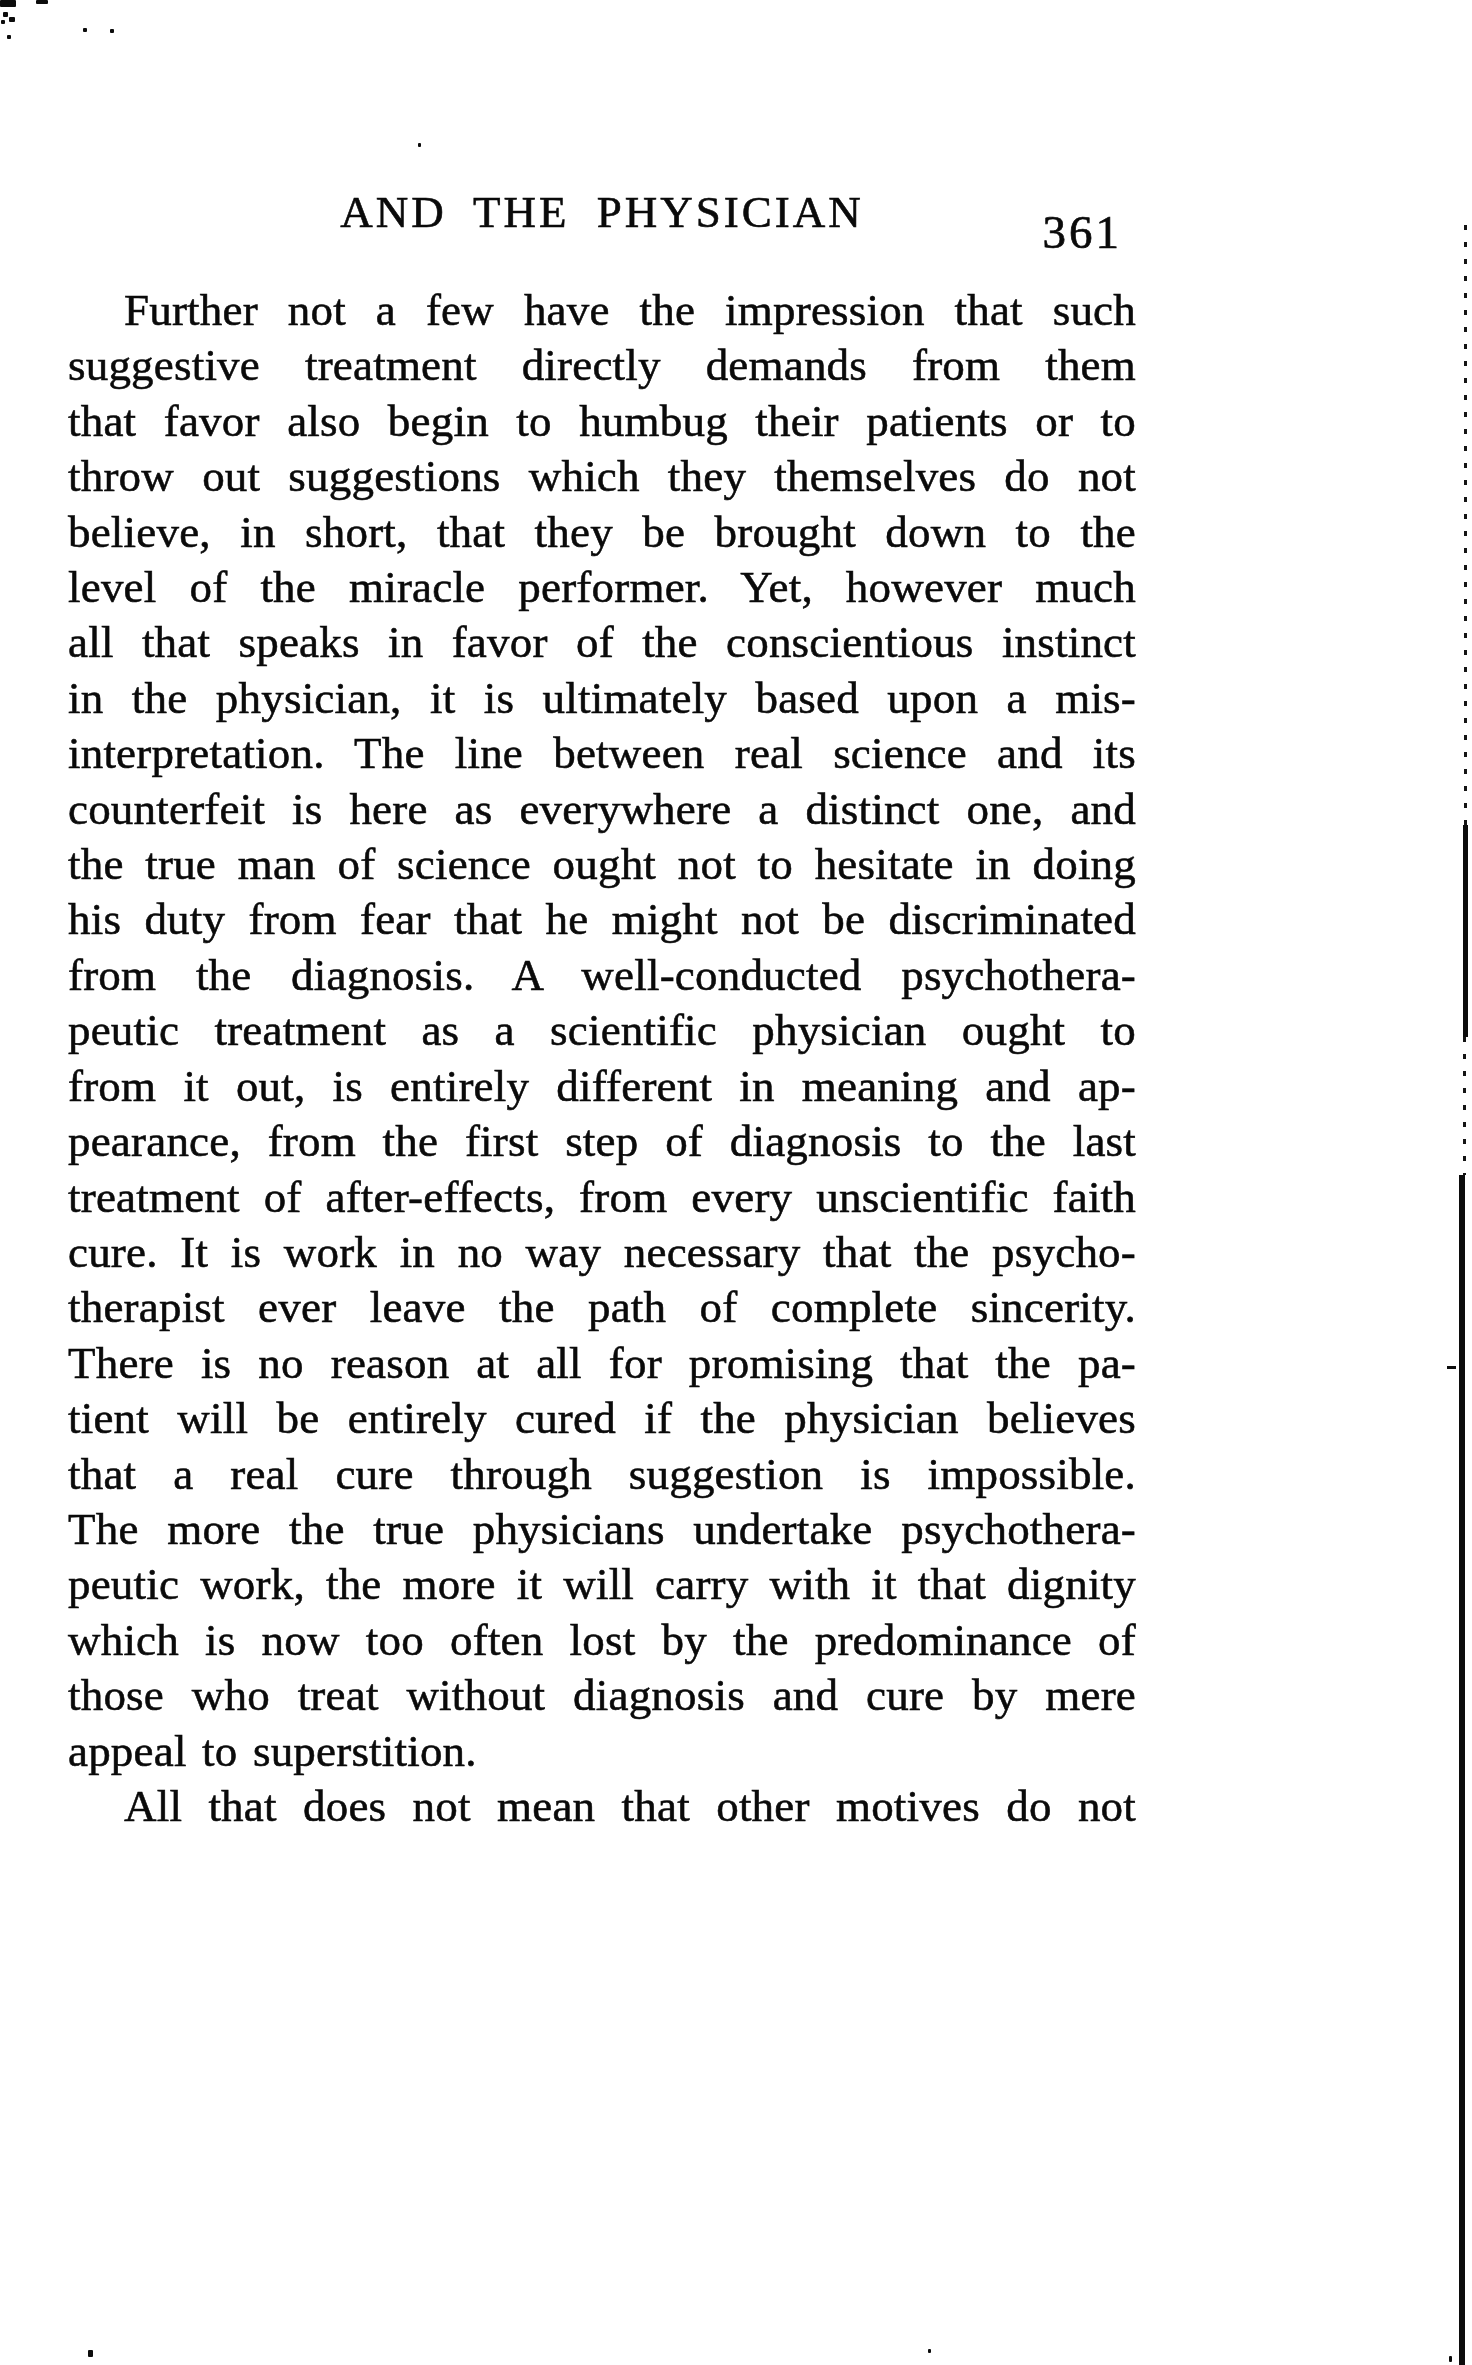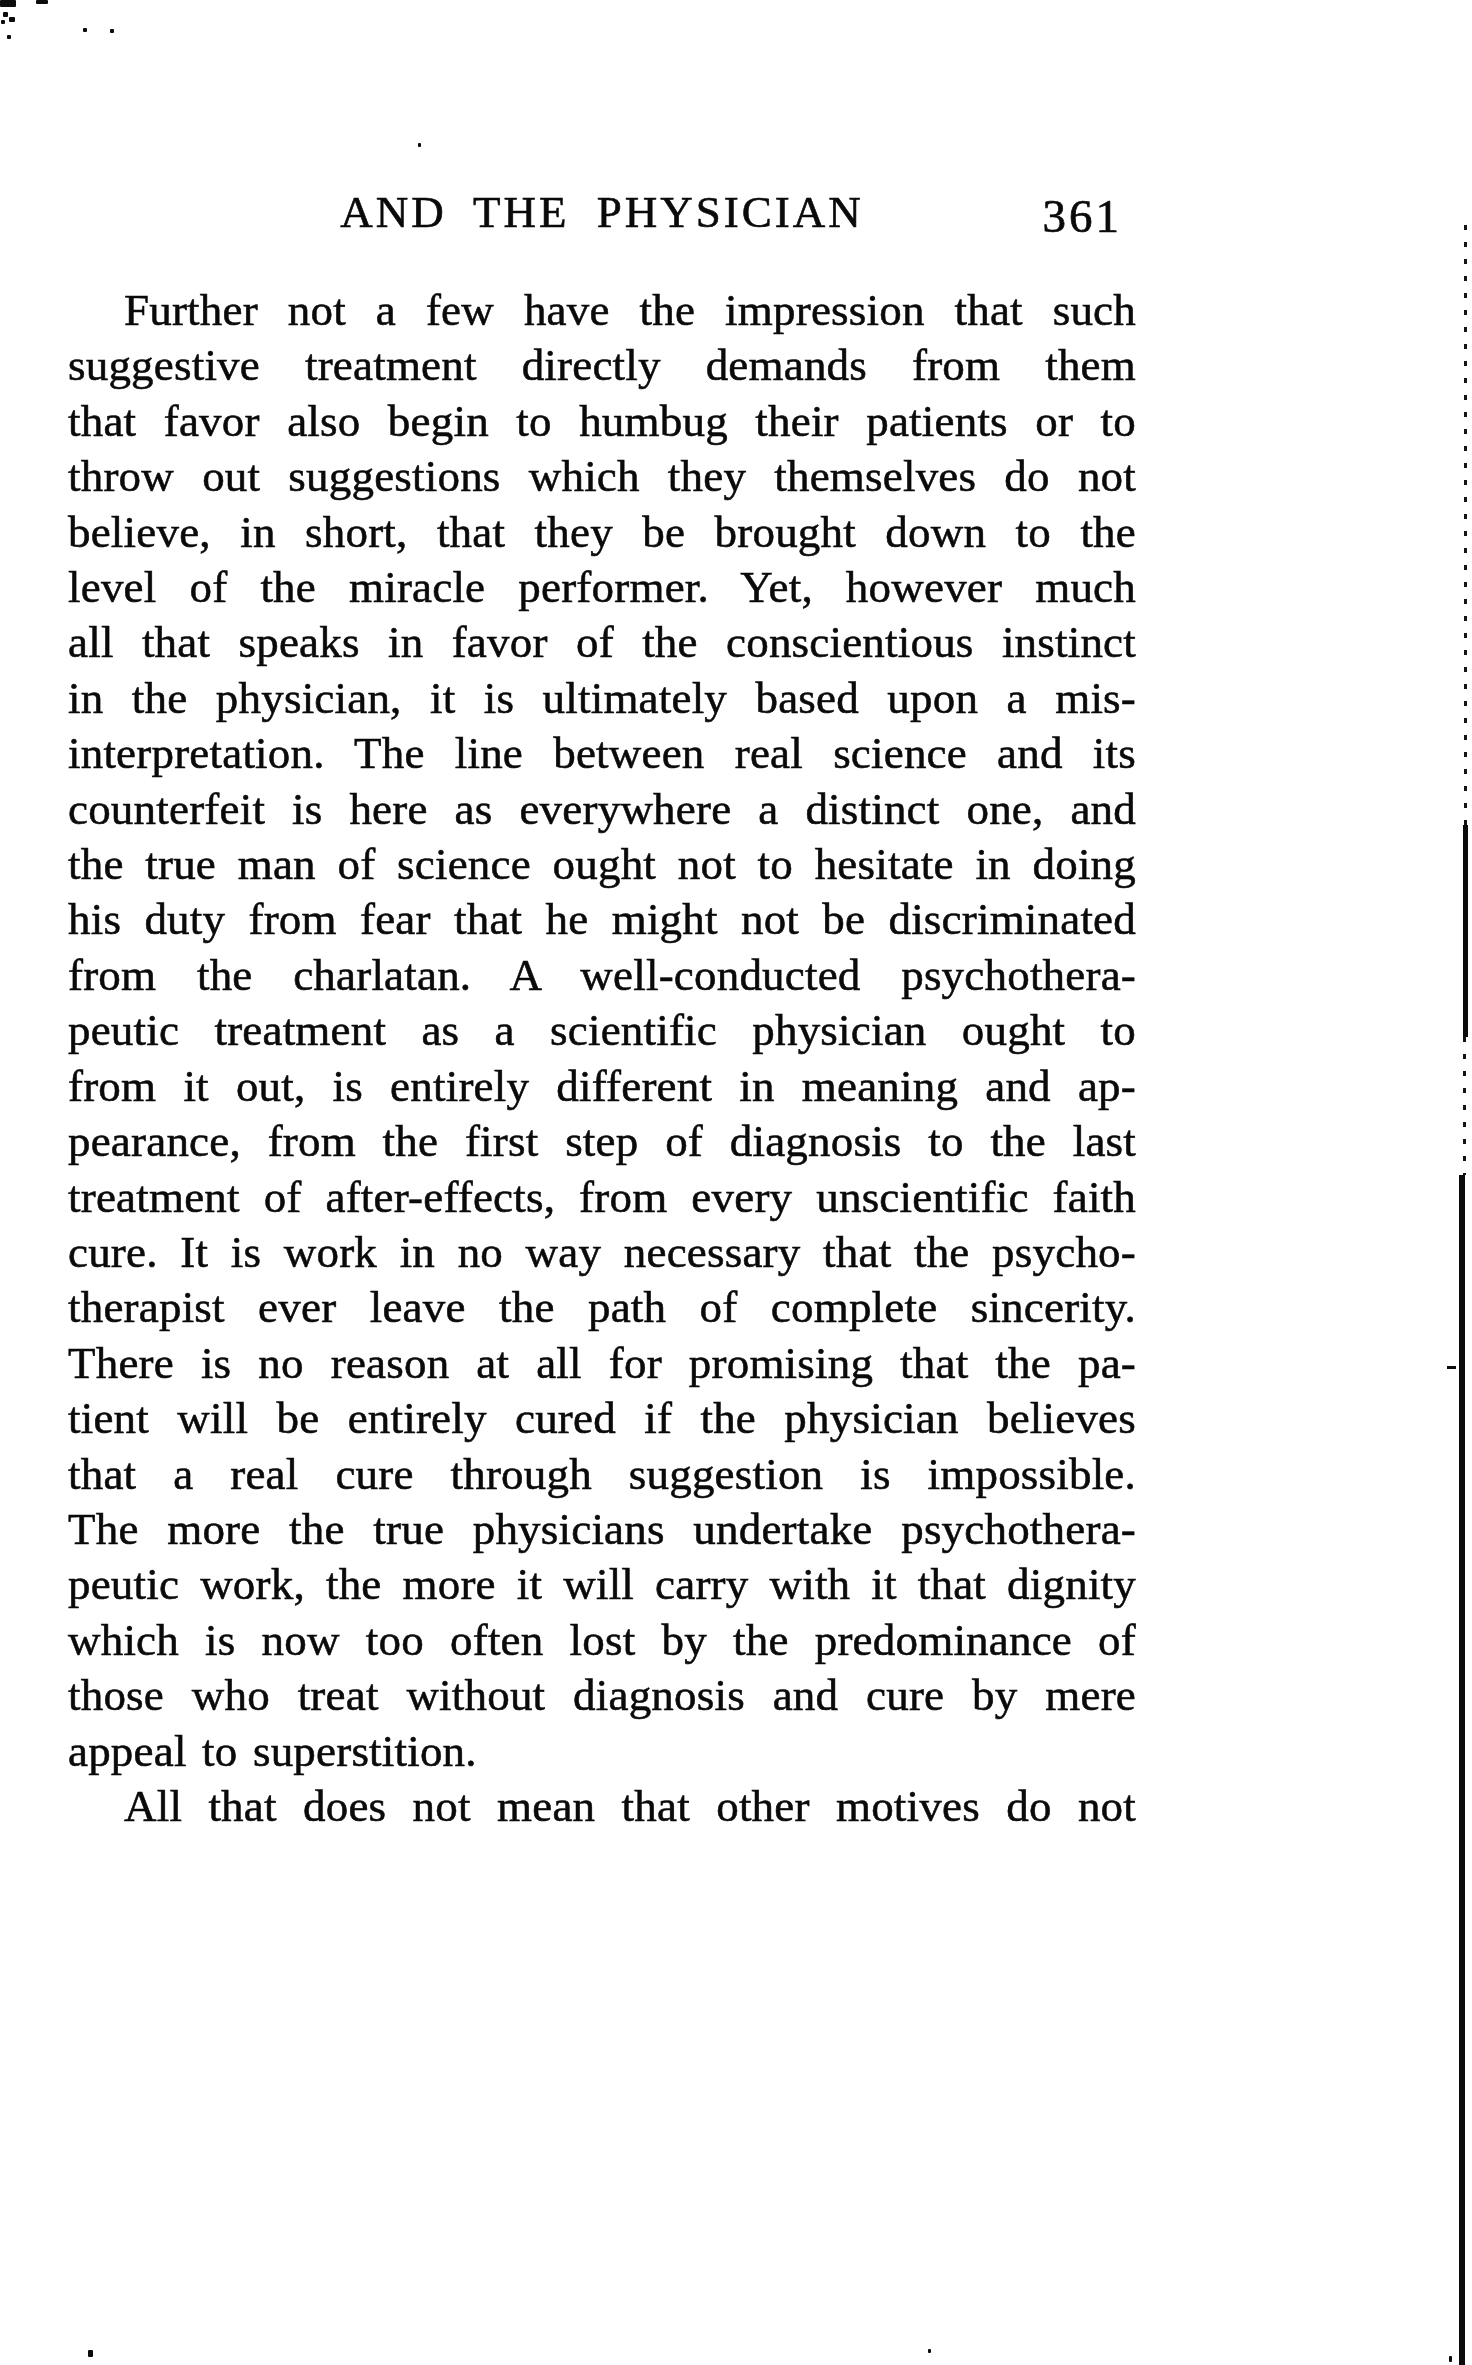--- a/index.html
+++ b/index.html
@@ -28,21 +28,21 @@
     font-size: 45px;
     line-height: 1;
     letter-spacing: 3px;
     word-spacing: 13px;
     -webkit-text-stroke: 0.6px #0a0a0a;
     white-space: nowrap;
   }
   .page-number {
     position: absolute;
     right: 14px;
-    top: 3px;
+    top: 19px;
     font-size: 47px;
     line-height: 1;
     letter-spacing: 3px;
     -webkit-text-stroke: 0.7px #0a0a0a;
   }
 
   
   .text-body {
     position: absolute;
     left: 68px;
@@ -87,21 +87,21 @@
         <div class="line">that favor also begin to humbug their patients or to</div>
         <div class="line">throw out suggestions which they themselves do not</div>
         <div class="line">believe, in short, that they be brought down to the</div>
         <div class="line">level of the miracle performer. Yet, however much</div>
         <div class="line">all that speaks in favor of the conscientious instinct</div>
         <div class="line">in the physician, it is ultimately based upon a mis-</div>
         <div class="line">interpretation. The line between real science and its</div>
         <div class="line">counterfeit is here as everywhere a distinct one, and</div>
         <div class="line">the true man of science ought not to hesitate in doing</div>
         <div class="line">his duty from fear that he might not be discriminated</div>
-        <div class="line">from the charlatan. A well-conducted psychothera-</div>
+        <div class="line">from the diagnosis. A well-conducted psychothera-</div>
         <div class="line">peutic treatment as a scientific physician ought to</div>
         <div class="line">from it out, is entirely different in meaning and ap-</div>
         <div class="line">pearance, from the first step of diagnosis to the last</div>
         <div class="line">treatment of after-effects, from every unscientific faith</div>
         <div class="line">cure. It is work in no way necessary that the psycho-</div>
         <div class="line">therapist ever leave the path of complete sincerity.</div>
         <div class="line">There is no reason at all for promising that the pa-</div>
         <div class="line">tient will be entirely cured if the physician believes</div>
         <div class="line">that a real cure through suggestion is impossible.</div>
         <div class="line">The more the true physicians undertake psychothera-</div>

